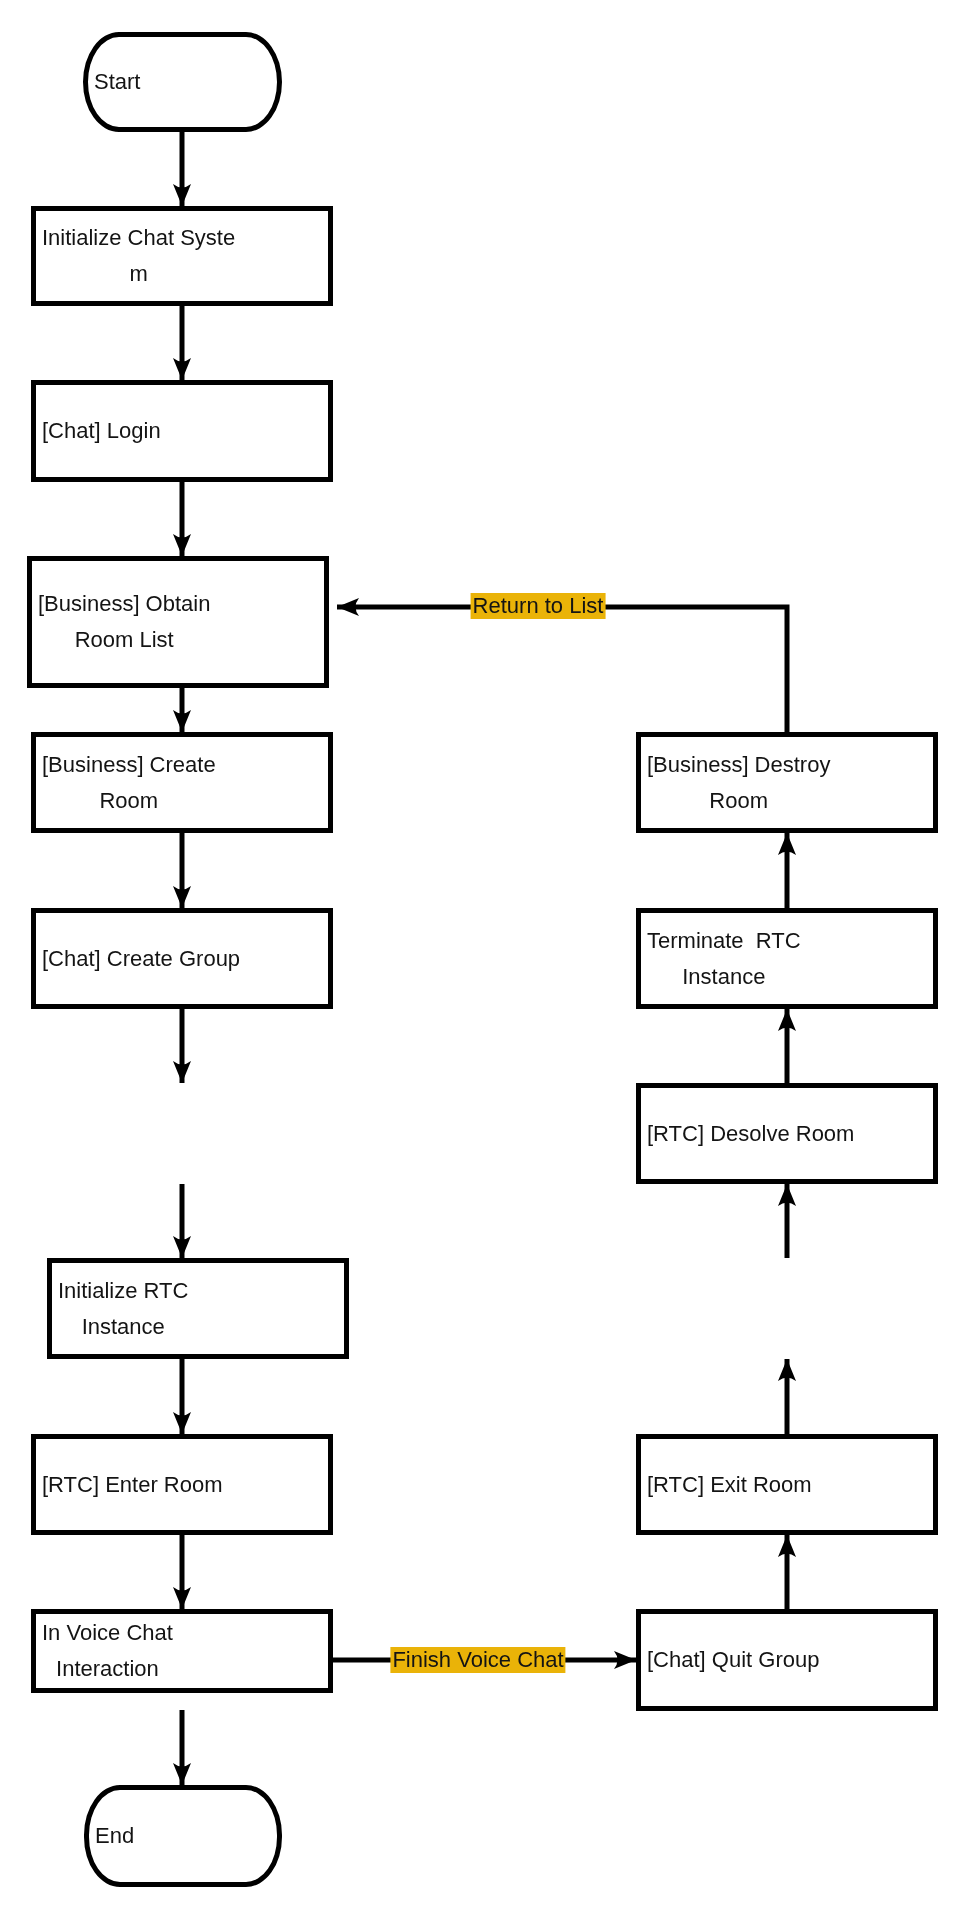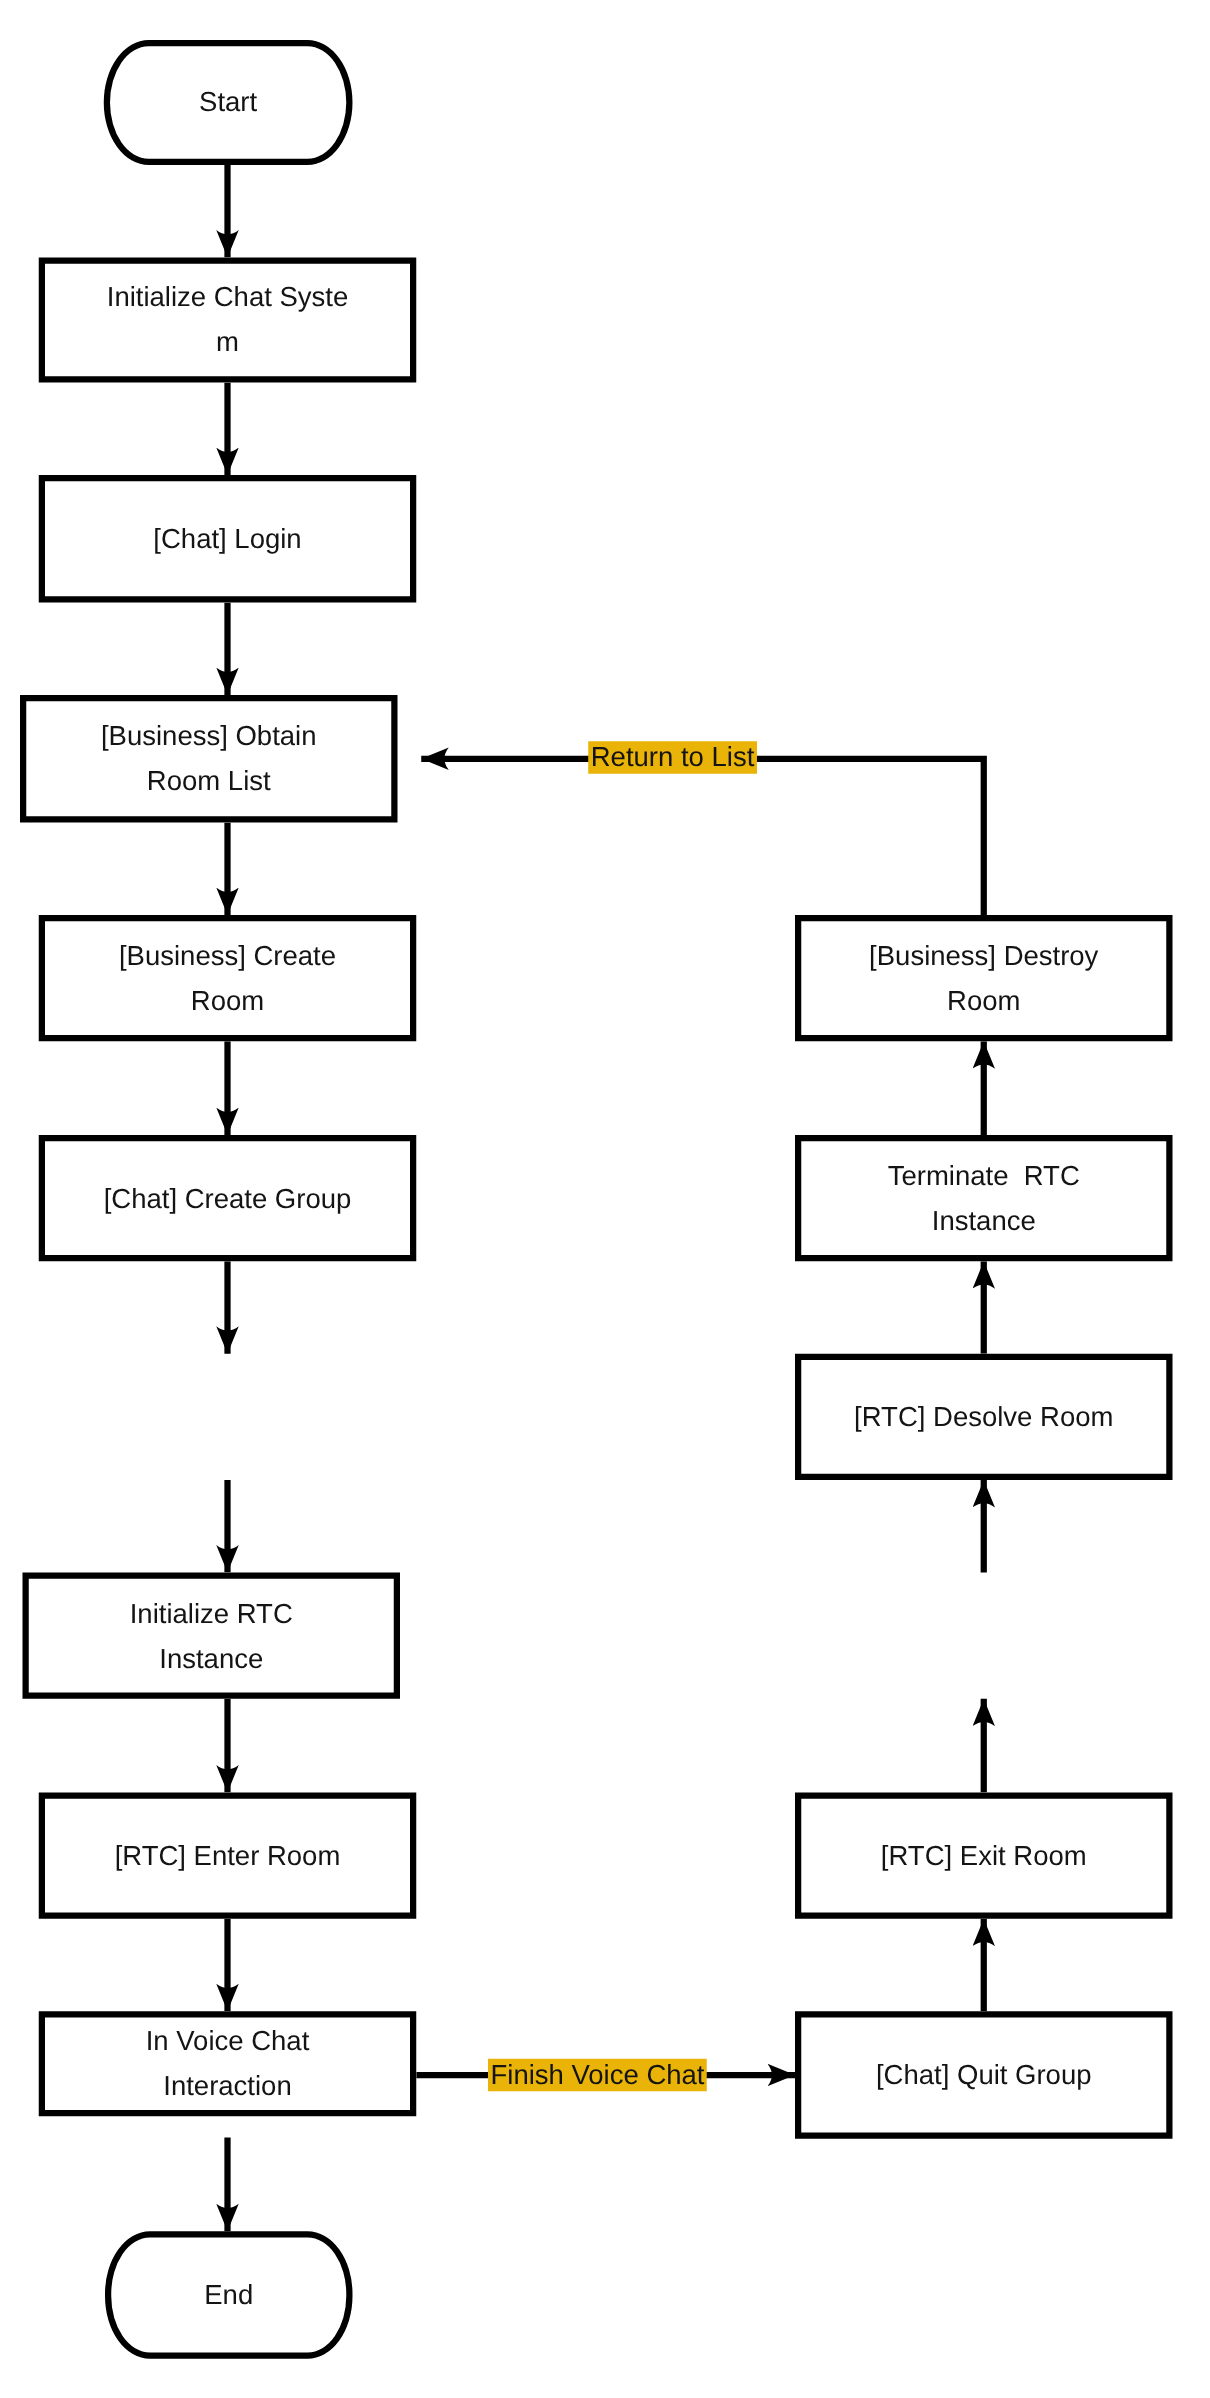--- a/index.html
+++ b/index.html
@@ -10,21 +10,21 @@
     font-family:"Liberation Sans","DejaVu Sans",sans-serif;
     color:#141414;
     overflow:hidden;
   }
   .edges-layer{position:absolute;left:0;top:0;width:968px;height:1918px;}
   .node{
     position:absolute;
     box-sizing:border-box;
     border:5px solid #000000;
     background:#ffffff;
-    display:flex;align-items:center;justify-content:center;
+    display:flex;align-items:center;
     text-align:center;
     font-size:22px;line-height:36px;
   }
   .node .lbl{white-space:pre-wrap;padding:0 6px;}
   .terminator{border-radius:36px / 50px;}
   .edge-label{
     position:absolute;
     transform:translate(-50%,-50%);
     background:#eab308;
     font-size:22px;line-height:26px;
@@ -72,36 +72,36 @@
 
   <div class="node" style="left:31px;top:380px;width:302px;height:102px">
     <span class="lbl">[Chat] Login</span>
   </div>
 
   <div class="node" style="left:31px;top:206px;width:302px;height:100px">
     <span class="lbl">Initialize Chat Syste
 m</span>
   </div>
 
-  <div class="node" style="left:16px;top:556px;width:302px;height:102px">
+  <div class="node" style="left:27px;top:556px;width:302px;height:132px">
     <span class="lbl">[Business] Obtain
 Room List</span>
   </div>
 
   <div class="node" style="left:31px;top:732px;width:302px;height:101px">
     <span class="lbl">[Business] Create
 Room</span>
   </div>
 
   <div class="node" style="left:31px;top:908px;width:302px;height:101px">
     <span class="lbl">[Chat] Create Group</span>
   </div>
 
 
-  <div class="node" style="left:18px;top:1258px;width:302px;height:101px">
+  <div class="node" style="left:47px;top:1258px;width:302px;height:101px">
     <span class="lbl">Initialize RTC
 Instance</span>
   </div>
 
   <div class="node" style="left:31px;top:1434px;width:302px;height:101px">
     <span class="lbl">[RTC] Enter Room</span>
   </div>
 
   <div class="node" style="left:31px;top:1609px;width:302px;height:84px">
     <span class="lbl">In Voice Chat

